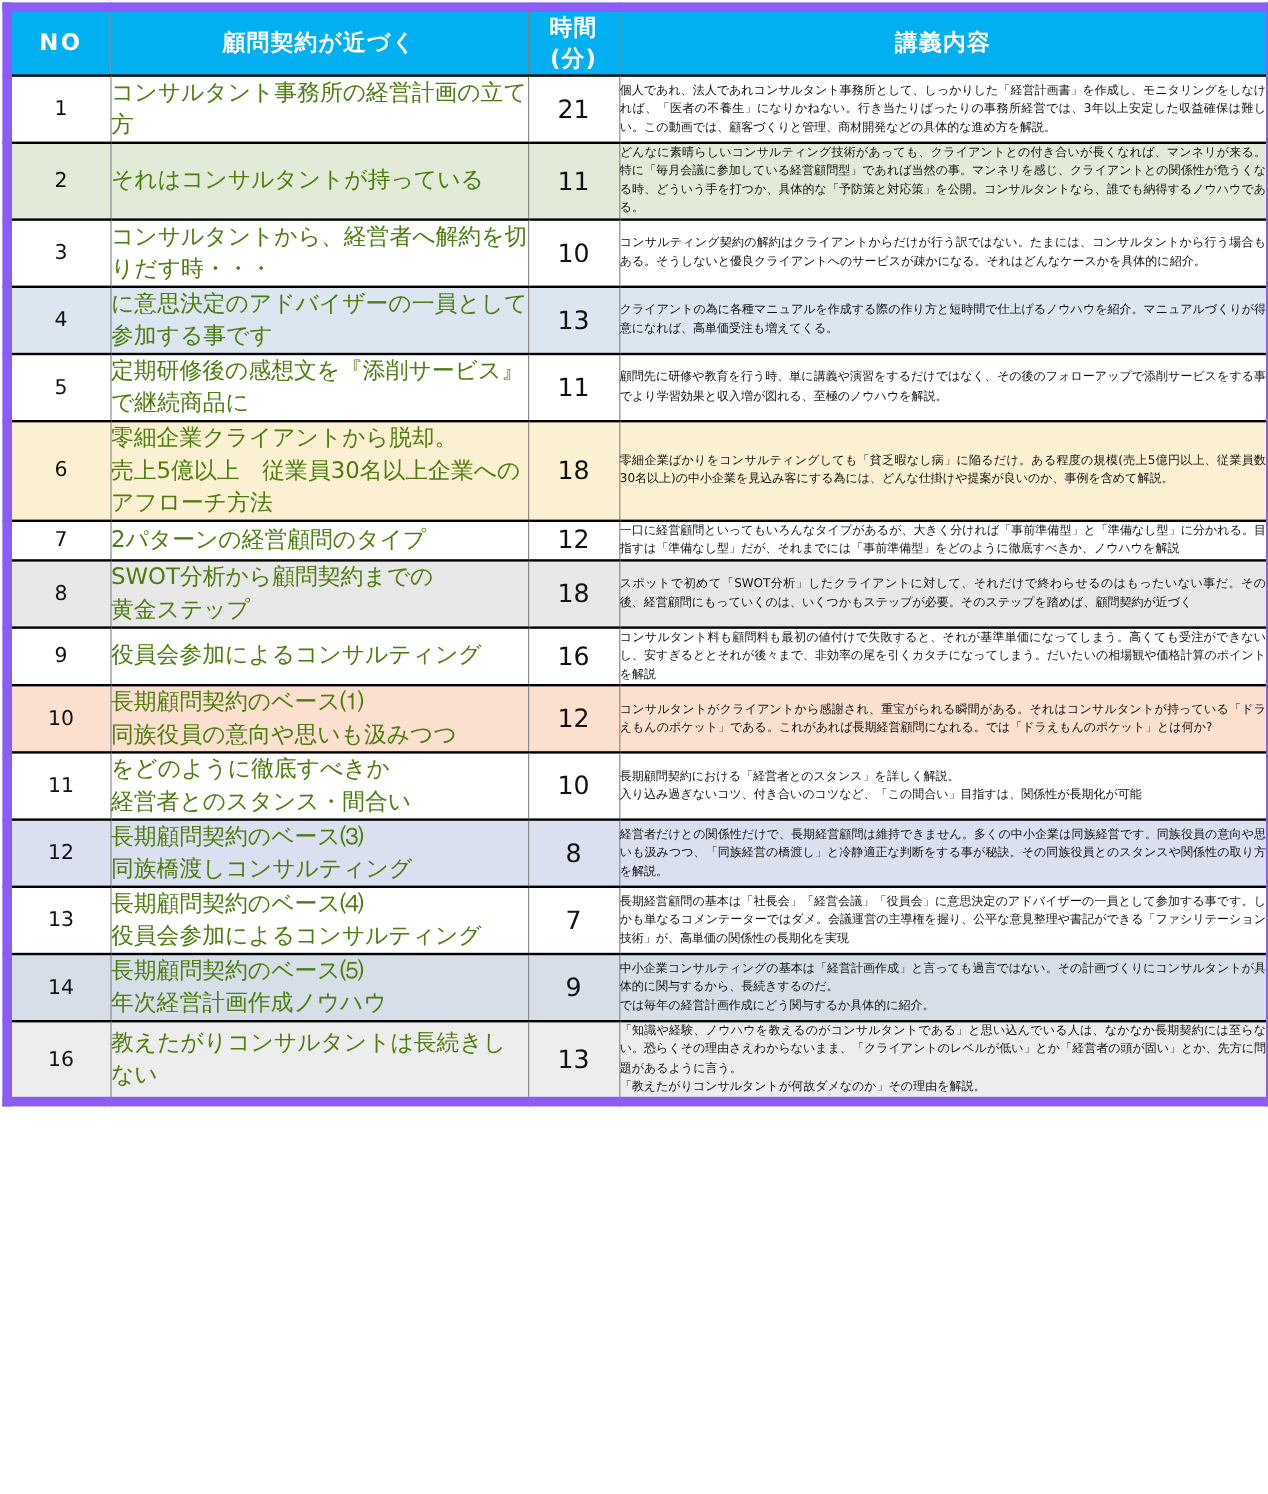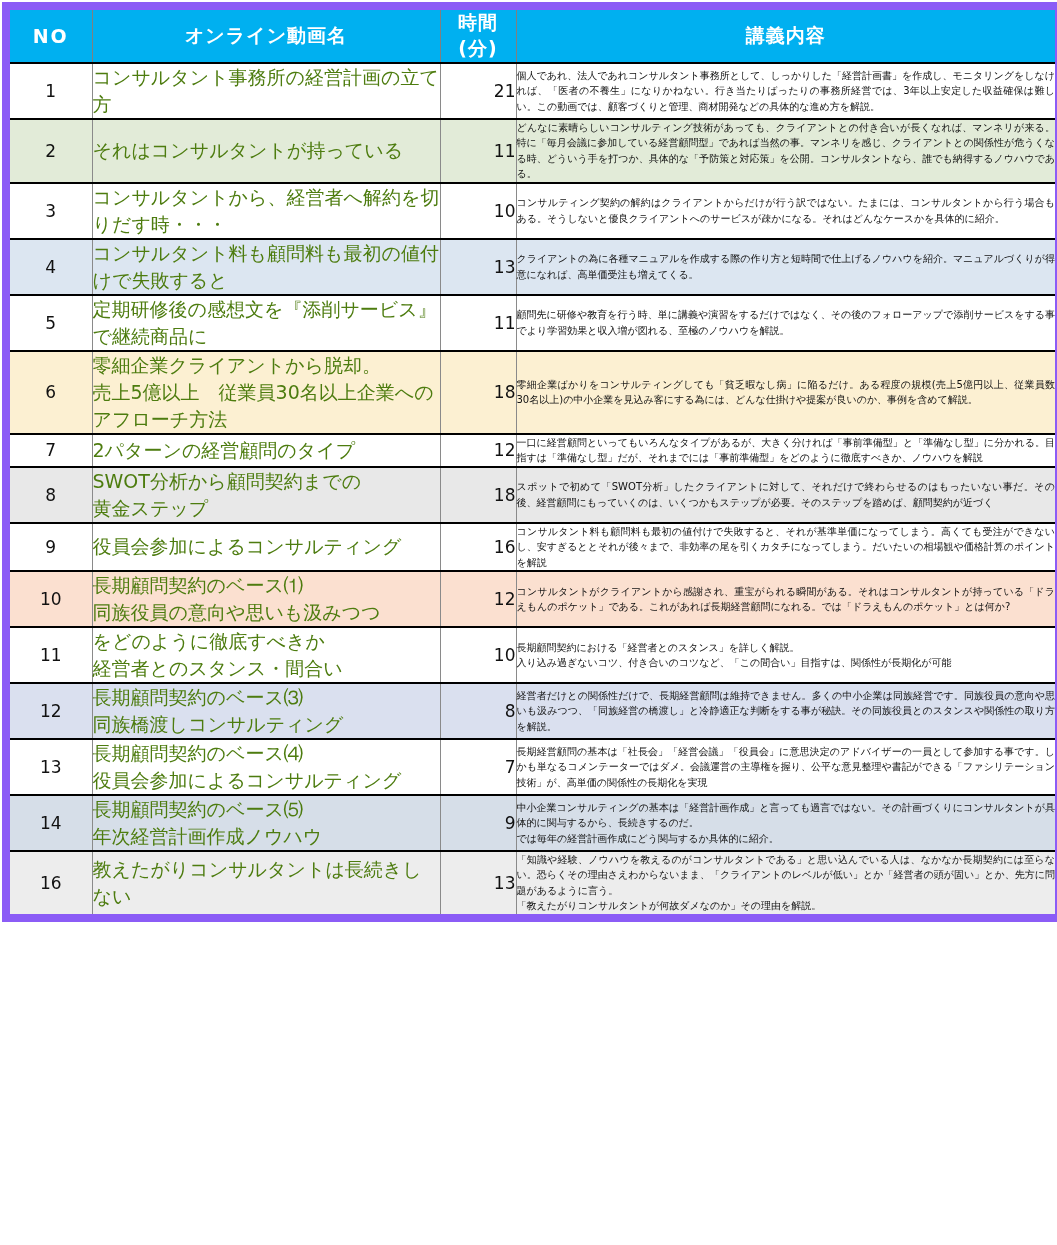--- a/index.html
+++ b/index.html
@@ -64,22 +64,22 @@
     color: #111111;
   }
   td.cell-title {
     font-size: 19px;
     color: #4d7c0f;
     line-height: 1.42;
     padding: 4px 2px 4px 9px;
     white-space: pre-line;
   }
   td.cell-time {
-    text-align: right;
-    font-size: 17px;
+    text-align: center;
+    font-size: 21px;
     color: #111111;
     margin-top: 48px;
   }
   td.cell-desc {
     font-size: 10px;
     color: #111111;
     line-height: 1.55;
     padding: 5px 6px 5px 6px;
     white-space: pre-line;
     text-align: justify;
@@ -92,21 +92,21 @@
 <table id="video-table">
   <colgroup>
     <col class="c-no">
     <col class="c-title">
     <col class="c-time">
     <col class="c-desc">
   </colgroup>
   <thead>
     <tr>
       <th class="th-no">NO</th>
-      <th class="th-title">オンライン動画名</th>
+      <th class="th-title">顧問契約が近づく</th>
       <th class="th-time">時間(分)</th>
       <th class="th-desc">講義内容</th>
     </tr>
   </thead>
   <tbody id="table-body">
       <tr style="background: rgb(255, 255, 255);">
         <td class="cell-no">1</td>
         <td class="cell-title">コンサルタント事務所の経営計画の立て方</td>
         <td class="cell-time">21</td>
         <td class="cell-desc">個人であれ、法人であれコンサルタント事務所として、しっかりした「経営計画書」を作成し、モニタリングをしなければ、「医者の不養生」になりかねない。行き当たりばったりの事務所経営では、3年以上安定した収益確保は難しい。この動画では、顧客づくりと管理、商材開発などの具体的な進め方を解説。</td>
@@ -118,21 +118,21 @@
         <td class="cell-desc">どんなに素晴らしいコンサルティング技術があっても、クライアントとの付き合いが長くなれば、マンネリが来る。特に「毎月会議に参加している経営顧問型」であれば当然の事。マンネリを感じ、クライアントとの関係性が危うくなる時、どういう手を打つか、具体的な「予防策と対応策」を公開。コンサルタントなら、誰でも納得するノウハウである。</td>
       </tr>
       <tr style="background: rgb(255, 255, 255);">
         <td class="cell-no">3</td>
         <td class="cell-title">コンサルタントから、経営者へ解約を切りだす時・・・</td>
         <td class="cell-time">10</td>
         <td class="cell-desc">コンサルティング契約の解約はクライアントからだけが行う訳ではない。たまには、コンサルタントから行う場合もある。そうしないと優良クライアントへのサービスが疎かになる。それはどんなケースかを具体的に紹介。</td>
       </tr>
       <tr style="background: rgb(220, 230, 241);">
         <td class="cell-no">4</td>
-        <td class="cell-title">コンサルタント料も顧問料も最初の値付けで失敗すると</td>
+        <td class="cell-title">に意思決定のアドバイザーの一員として参加する事です</td>
         <td class="cell-time">13</td>
         <td class="cell-desc">クライアントの為に各種マニュアルを作成する際の作り方と短時間で仕上げるノウハウを紹介。マニュアルづくりが得意になれば、高単価受注も増えてくる。</td>
       </tr>
       <tr style="background: rgb(255, 255, 255);">
         <td class="cell-no">5</td>
         <td class="cell-title">定期研修後の感想文を『添削サービス』で継続商品に</td>
         <td class="cell-time">11</td>
         <td class="cell-desc">顧問先に研修や教育を行う時、単に講義や演習をするだけではなく、その後のフォローアップで添削サービスをする事でより学習効果と収入増が図れる、至極のノウハウを解説。</td>
       </tr>
       <tr style="background: rgb(252, 240, 210);">

